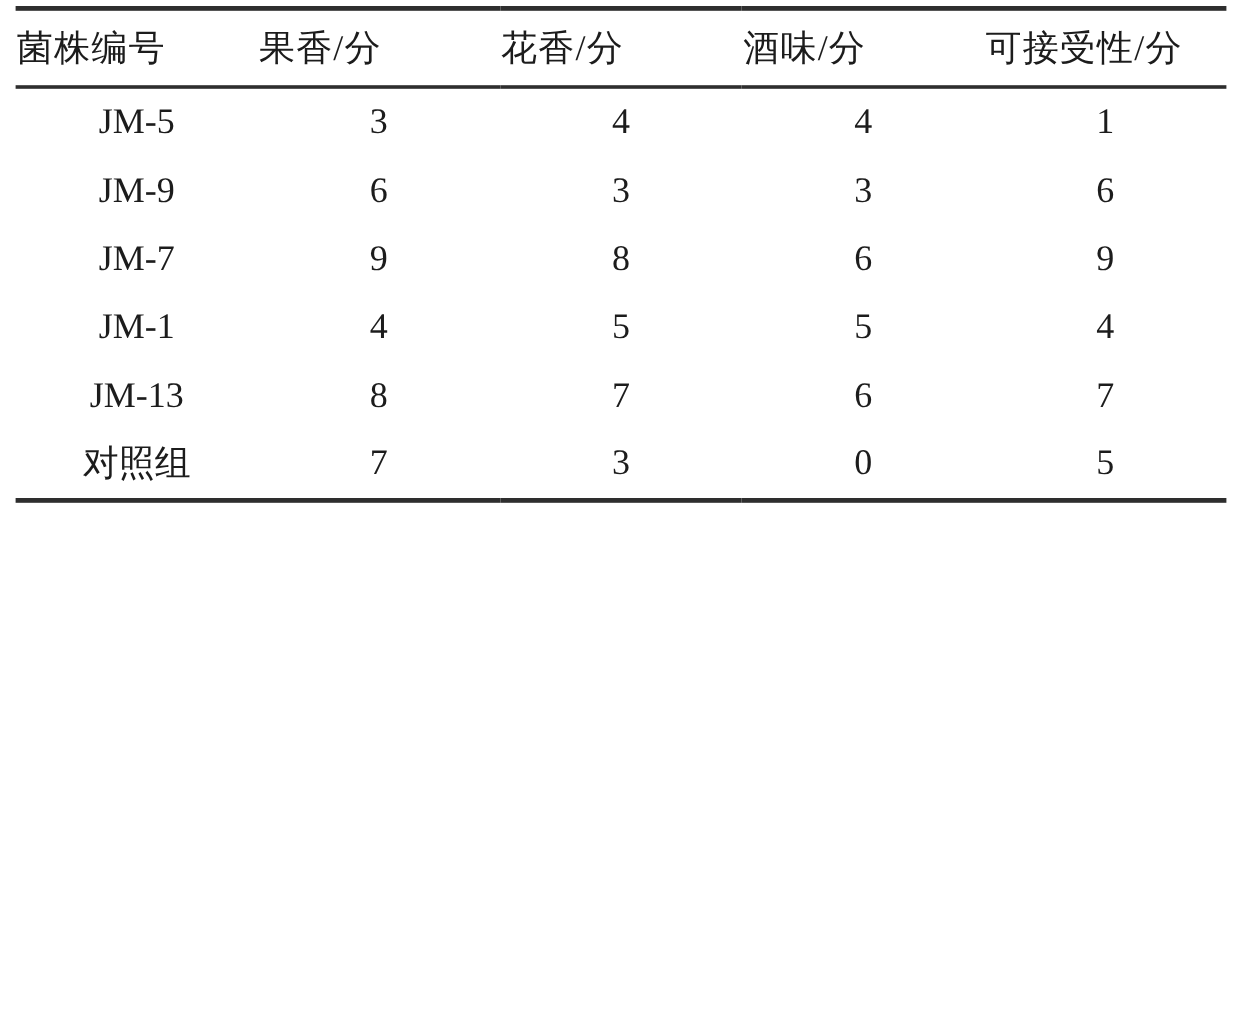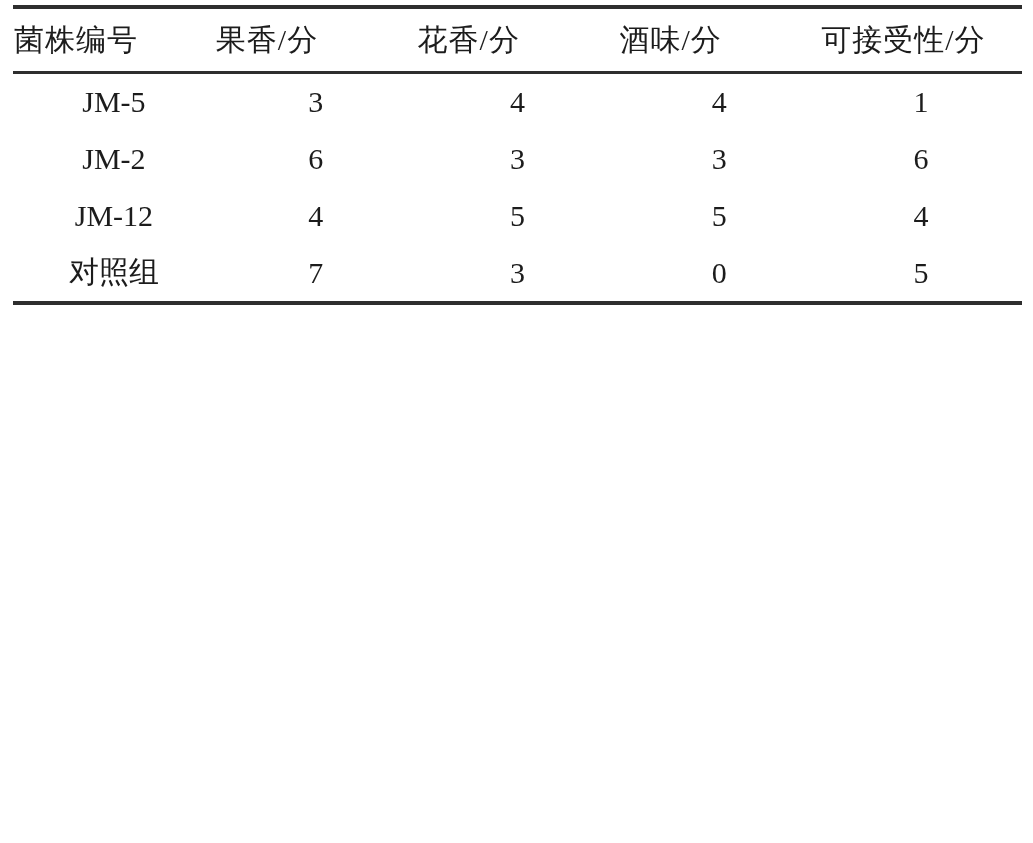--- a/index.html
+++ b/index.html
@@ -66,32 +66,46 @@
   </thead>
   <tbody>
       <tr>
         <td>JM-5</td>
         <td>3</td>
         <td>4</td>
         <td>4</td>
         <td>1</td>
       </tr>
       <tr>
-        <td>JM-2</td>
+        <td>JM-9</td>
         <td>6</td>
         <td>3</td>
         <td>3</td>
         <td>6</td>
       </tr>
       <tr>
-        <td>JM-12</td>
+        <td>JM-7</td>
+        <td>9</td>
+        <td>8</td>
+        <td>6</td>
+        <td>9</td>
+      </tr>
+      <tr>
+        <td>JM-1</td>
         <td>4</td>
         <td>5</td>
         <td>5</td>
         <td>4</td>
+      </tr>
+      <tr>
+        <td>JM-13</td>
+        <td>8</td>
+        <td>7</td>
+        <td>6</td>
+        <td>7</td>
       </tr>
       <tr>
         <td>对照组</td>
         <td>7</td>
         <td>3</td>
         <td>0</td>
         <td>5</td>
       </tr>
     </tbody>
 </table>

